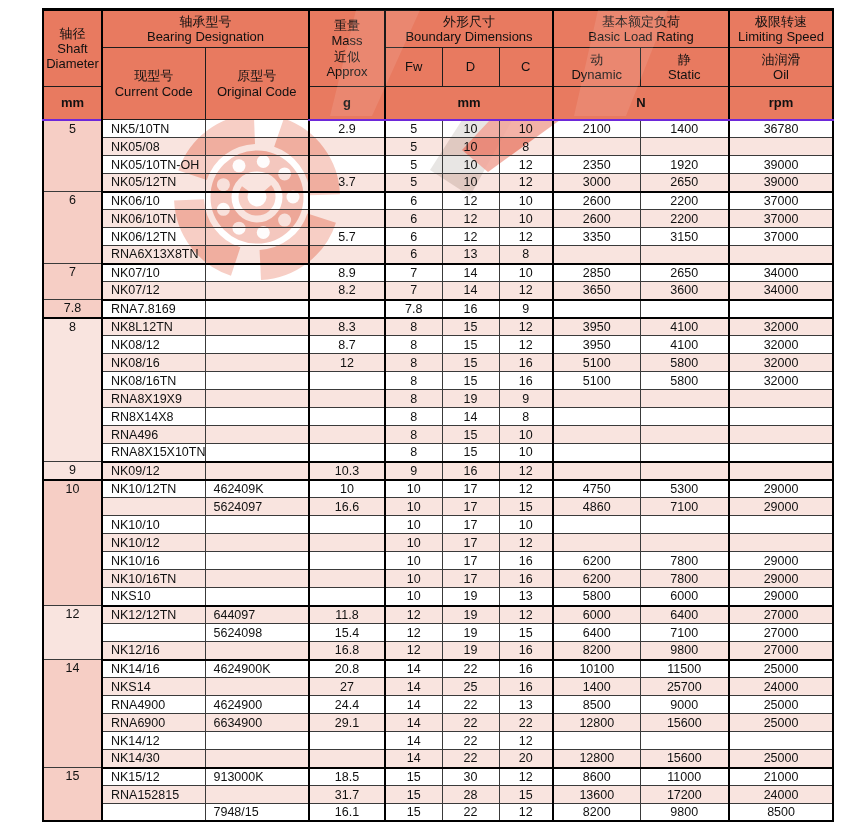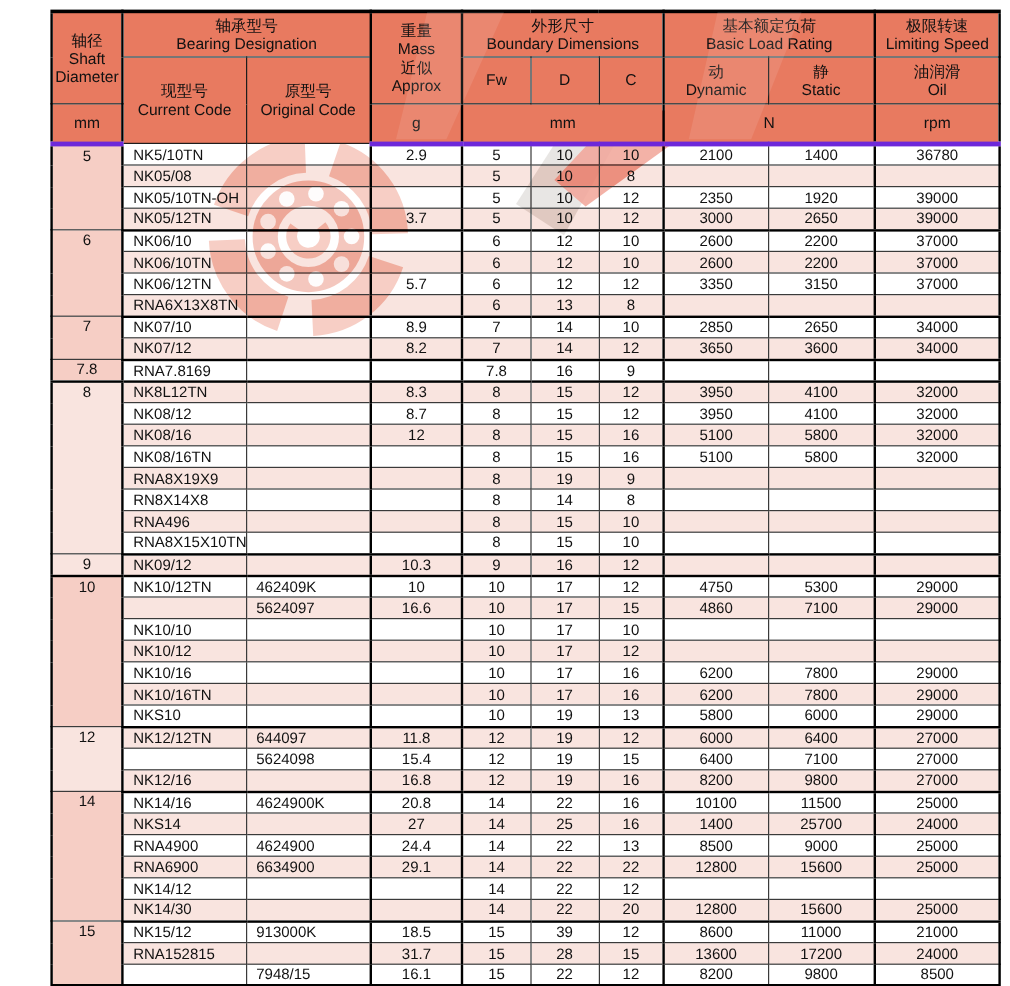--- a/index.html
+++ b/index.html
@@ -17,21 +17,21 @@
   }
   th,td{box-sizing:border-box;overflow:hidden;}
   thead th{
     background:#E87A60;font-weight:normal;font-size:13px;line-height:1.18;
     text-align:center;vertical-align:middle;white-space:pre-line;
     border:1px solid #1d1d1d;padding:1px 0;
   }
   thead tr.hA th{height:38px;}
   thead tr.hB th{height:39px;}
   thead tr.hC th{height:33px;}
-  thead tr.hC th{border-bottom:4px solid #6d28d9;}
+  thead tr.hC th{border-bottom:2px solid #6d28d9;font-weight:bold;}
   tbody td{
     height:18px;border:1px solid #3a3a3a;padding:0;
     font-size:12.5px;text-align:center;vertical-align:middle;
     background:rgba(255,255,255,0.45);
   }
   tbody tr.odd td{background:rgba(240,188,176,0.40);}
   tbody td.code{text-align:left;padding-left:8px;}
   tbody td.dia{
     background:rgba(243,190,177,0.75);
     vertical-align:top;padding-top:1px;font-size:12.5px;
@@ -533,21 +533,21 @@
           <td class="thickL">12800</td>
           <td>15600</td>
           <td class="thickL">25000</td>
         </tr>
         <tr class="even">
           <td rowspan="3" class="dia">15</td>
           <td class="code thickL">NK15/12</td>
           <td class="code">913000K</td>
           <td class="thickL">18.5</td>
           <td class="thickL">15</td>
-          <td>39</td>
+          <td>30</td>
           <td>12</td>
           <td class="thickL">8600</td>
           <td>11000</td>
           <td class="thickL">21000</td>
         </tr>
         <tr class="odd">
           <td class="code thickL">RNA152815</td>
           <td class="code"></td>
           <td class="thickL">31.7</td>
           <td class="thickL">15</td>

